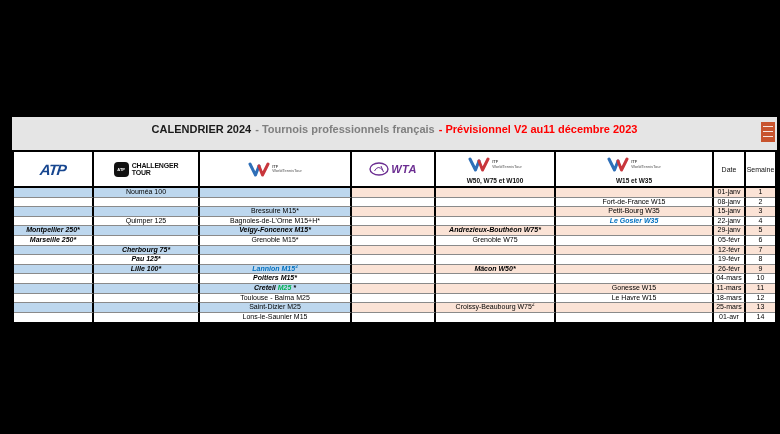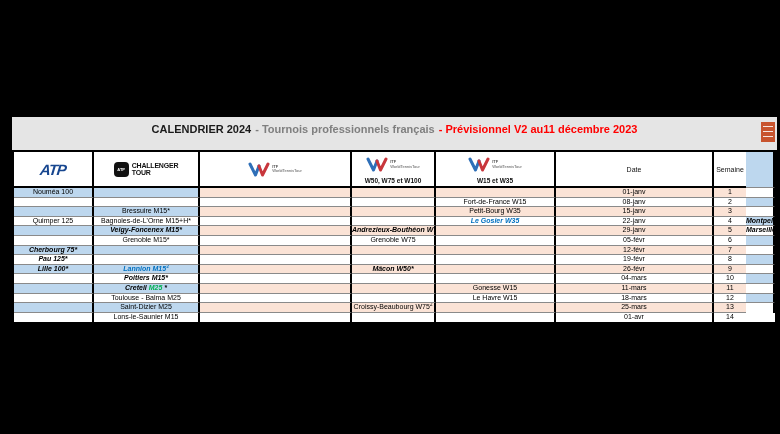--- a/index.html
+++ b/index.html
@@ -91,20 +91,29 @@
             <path d="M2 2 L7.5 13 L11 4" stroke="#2E6FB8" stroke-width="3" fill="none" stroke-linejoin="round" stroke-linecap="round"></path>
             <path d="M11 4 L14.5 13 L20 2" stroke="#C8363C" stroke-width="3" fill="none" stroke-linejoin="round" stroke-linecap="round"></path>
           </svg>
           <span class="itf-text">
             <span class="abbr">ITF</span>
             <span>WorldTennisTour</span>
           </span>
         </span>
       </div>
 
+      <div class="hcell">
+        <span class="wta-wrap">
+          <svg width="20" height="14" viewBox="0 0 20 14">
+            <ellipse cx="10" cy="7" rx="9" ry="6" fill="none" stroke="#6B2D91" stroke-width="1.4"></ellipse>
+            <path d="M5.5 9 Q9 2.5 13.5 8 M12 4 L14.5 10" stroke="#6B2D91" stroke-width="1" fill="none"></path>
+          </svg>
+          <span class="wta-word">WTA</span>
+        </span>
+      </div>
 
       <div class="hcell col-sub">
         <span class="itf-wrap" style="margin:auto;">
           <svg width="22" height="15" viewBox="0 0 22 15">
             <path d="M2 2 L7.5 13 L11 4" stroke="#2E6FB8" stroke-width="3" fill="none" stroke-linejoin="round" stroke-linecap="round"></path>
             <path d="M11 4 L14.5 13 L20 2" stroke="#C8363C" stroke-width="3" fill="none" stroke-linejoin="round" stroke-linecap="round"></path>
           </svg>
           <span class="itf-text">
             <span class="abbr">ITF</span>
             <span>WorldTennisTour</span>

